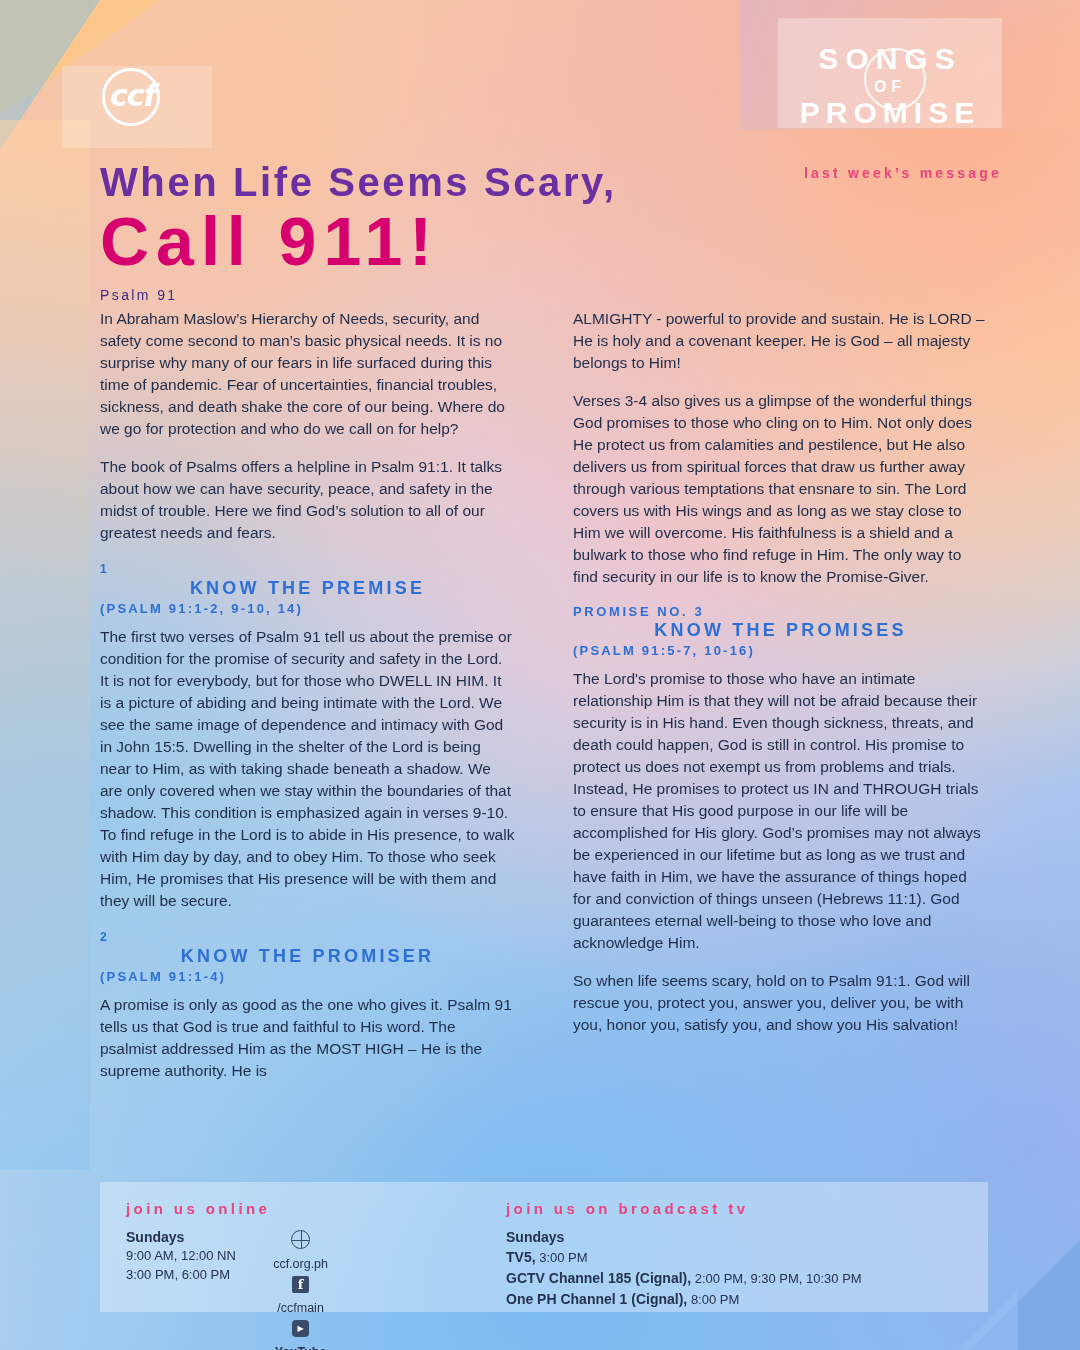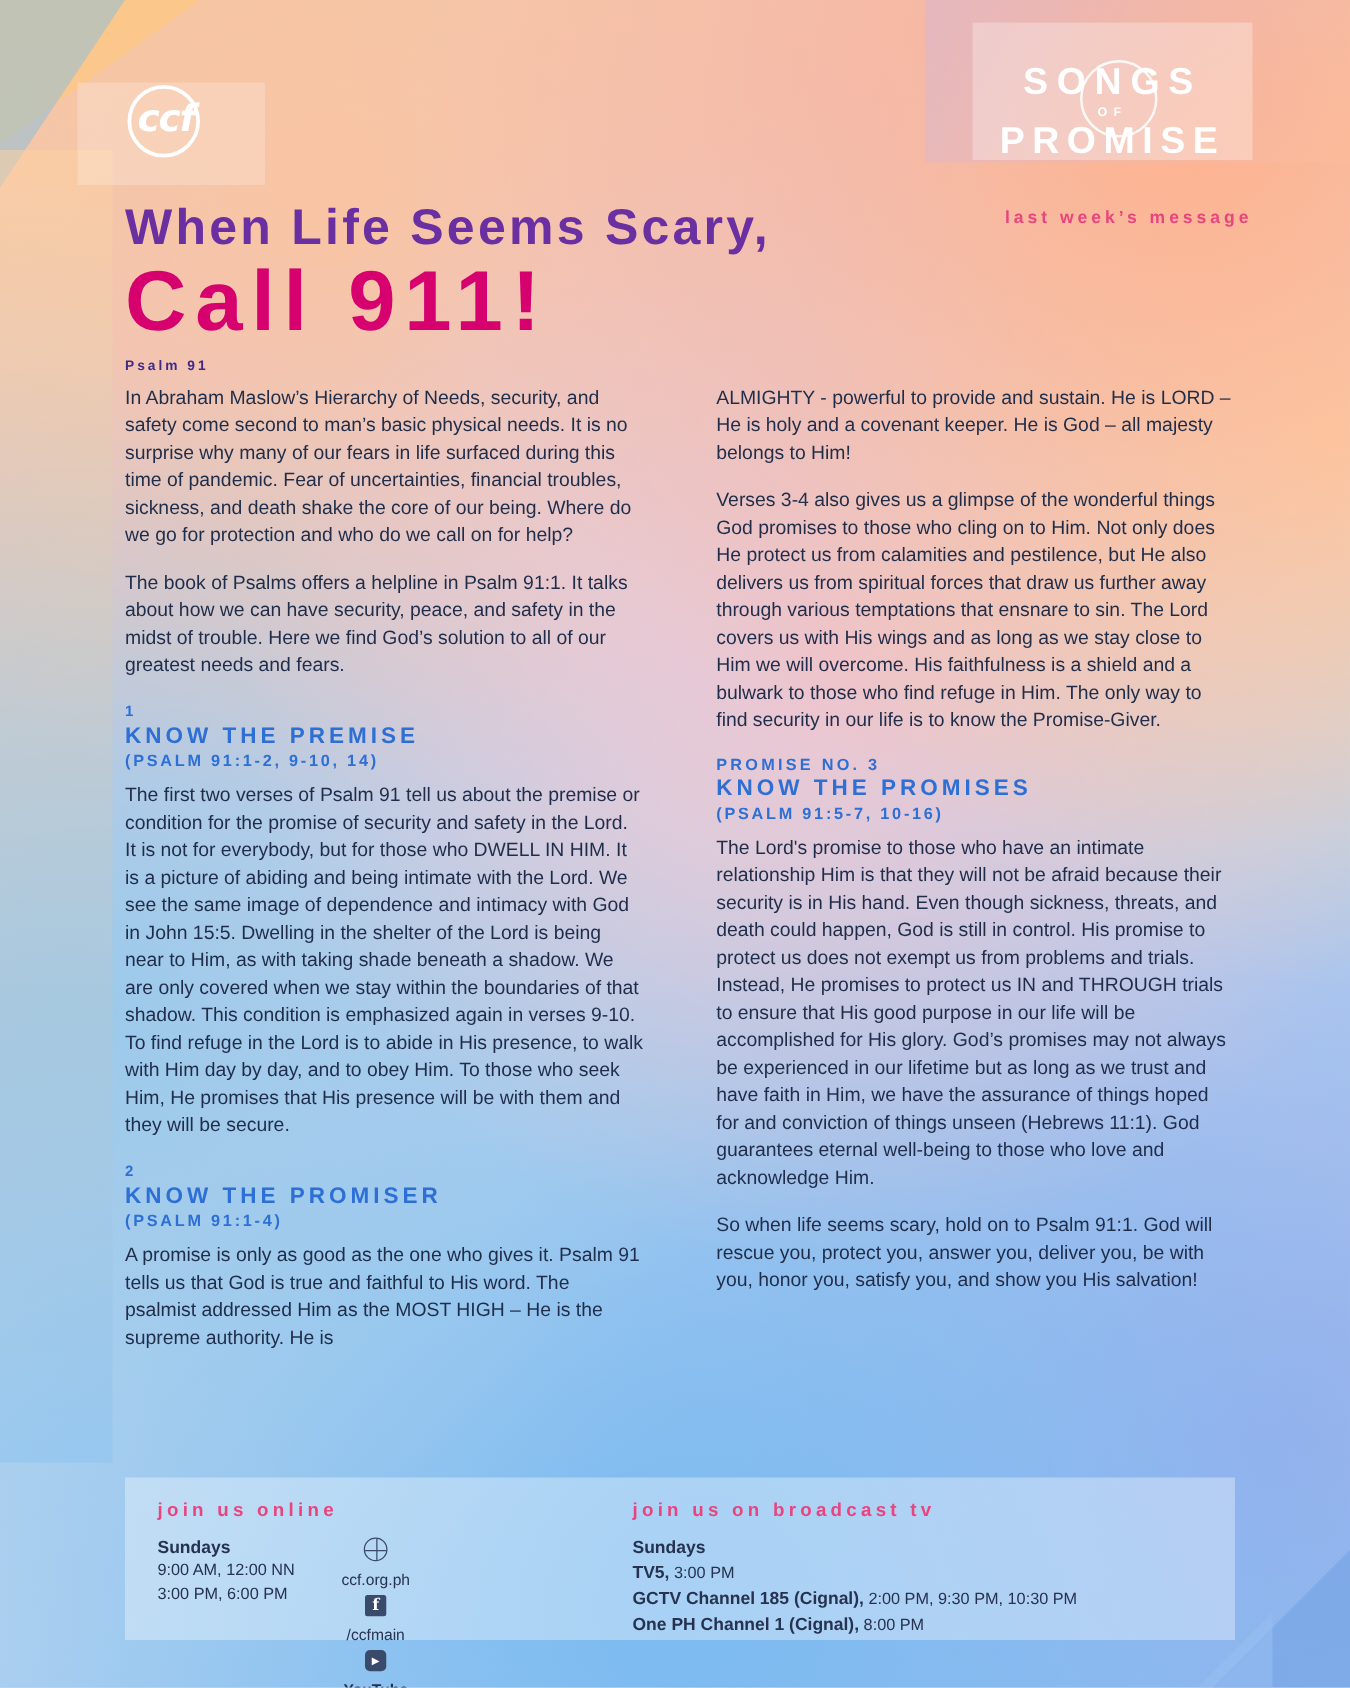--- a/index.html
+++ b/index.html
@@ -112,21 +112,21 @@
     justify-content: flex-end;
     color: #ffffff;
   }
   #songs-logo .sp-line1 {
     font-size: 30px;
     font-weight: bold;
     letter-spacing: 7px;
     line-height: 1;
   }
   #songs-logo .sp-line2 {
-    font-size: 10px;
+    font-size: 16px;
     font-weight: bold;
     letter-spacing: 5px;
     margin: 4px 0 2px 0;
   }
   #songs-logo .sp-line3 {
     font-size: 30px;
     font-weight: bold;
     letter-spacing: 6px;
     line-height: 1;
   }
@@ -163,22 +163,22 @@
   #title-line2 {
     font-size: 68px;
     font-weight: bold;
     letter-spacing: 7px;
     color: #d6006e;
     line-height: 1.05;
     margin-top: 2px;
   }
   #title-ref {
     margin-top: 10px;
-    font-size: 11px;
-    font-weight: bold;
+    font-size: 14px;
+    font-weight: normal;
     letter-spacing: 2.4px;
     color: #3f2b86;
   }
 
   
   #columns {
     position: absolute;
     left: 100px; top: 308px;
     width: 888px;
     display: flex;
@@ -206,20 +206,21 @@
     color: #2d6fd4;
     letter-spacing: 2.6px;
     margin: 0 0 1px 0;
   }
   .sec-title {
     font-size: 18px;
     font-weight: bold;
     color: #2d6fd4;
     letter-spacing: 3.2px;
     margin: 0 0 2px 0;
+    text-align: center;
   }
   .sec-ref {
     font-size: 13px;
     font-weight: bold;
     color: #2d6fd4;
     letter-spacing: 2.2px;
     margin: 0 0 10px 0;
   }
 
   

